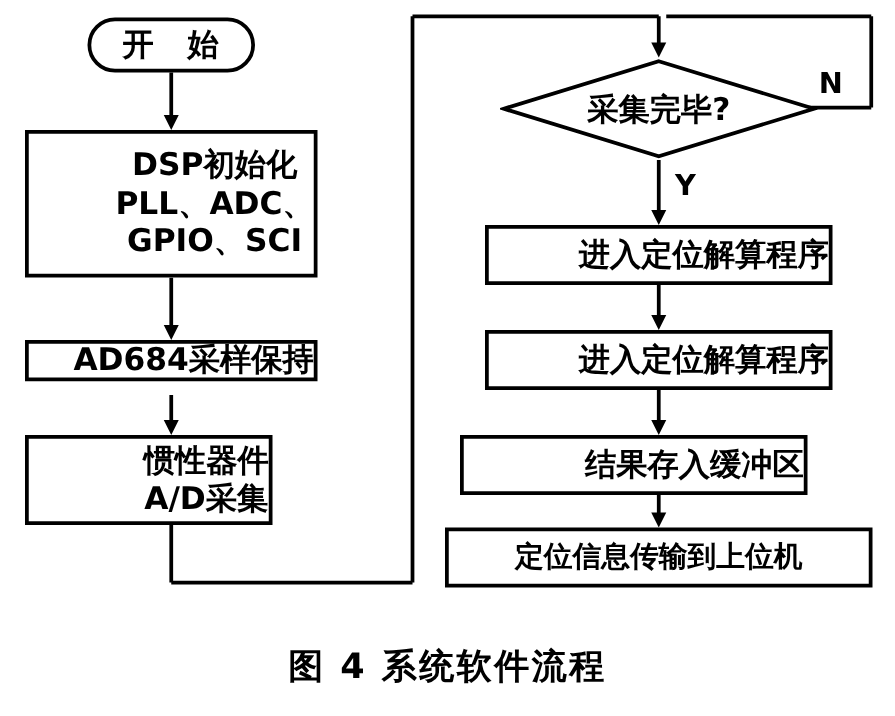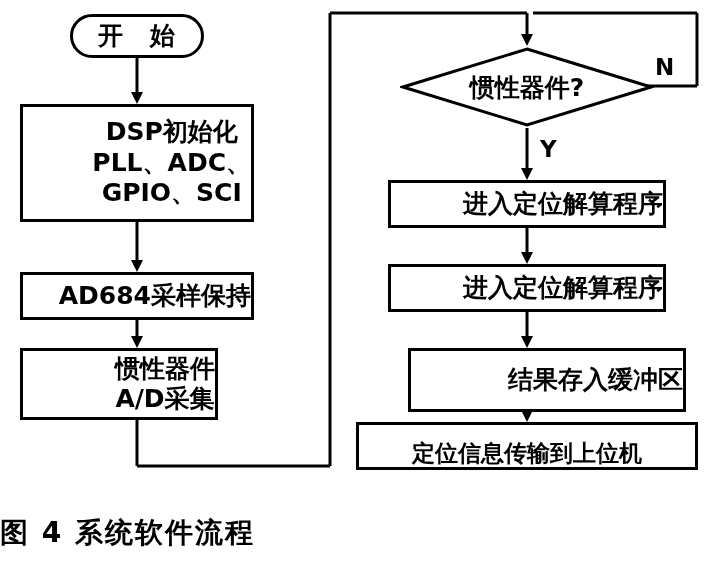--- a/index.html
+++ b/index.html
@@ -70,21 +70,21 @@
   .edge-label {
     position: absolute;
     font-size: 23px;
     font-weight: bold;
   }
   .caption {
     position: absolute;
     left: 0;
     top: 514px;
     width: 716px;
-    text-align: left;
+    text-align: center;
     font-size: 28px;
     font-weight: bold;
     letter-spacing: 2px;
   }
   svg.lines {
     position: absolute;
     left: 0;
     top: 0;
     width: 716px;
     height: 573px;
@@ -134,50 +134,50 @@
   <div class="node start" style="left:70px; top:14px; width:134px; height:44px;">
     <span>开　始</span>
   </div>
 
   <div class="node proc" style="left:20px; top:104px; width:234px; height:118px;">
     <span>DSP初始化
 PLL、ADC、
 GPIO、SCI</span>
   </div>
 
-  <div class="node proc" style="left:20px; top:272px; width:234px; height:48px;">
+  <div class="node proc" style="left:20px; top:272px; width:234px; height:33px;">
     <span>AD684采样保持</span>
   </div>
 
   <div class="node proc" style="left:20px; top:348px; width:198px; height:72px;">
     <span>惯性器件
 A/D采集</span>
   </div>
 
   <div class="dec-wrap" style="left:400px; top:46px; width:254px; height:82px;">
     <svg class="dec-shape" width="254" height="82" viewBox="0 0 254 82">
       <polygon points="127,3 251,41 127,79 3,41" fill="#fff" stroke="#000" stroke-width="3"></polygon>
     </svg>
-    <div class="dec-label">惯性器件?</div>
+    <div class="dec-label">采集完毕?</div>
   </div>
 
   <div class="edge-label" style="left:655px; top:54px;">N</div>
   <div class="edge-label" style="left:540px; top:136px;">Y</div>
 
   <div class="node proc" style="left:388px; top:180px; width:278px; height:48px;">
     <span>进入定位解算程序</span>
   </div>
 
   <div class="node proc" style="left:388px; top:264px; width:278px; height:48px;">
     <span>进入定位解算程序</span>
   </div>
 
-  <div class="node proc" style="left:408px; top:348px; width:278px; height:64px;padding-left:43px;">
+  <div class="node proc" style="left:368px; top:348px; width:278px; height:48px;padding-left:43px;">
     <span>结果存入缓冲区</span>
   </div>
 
-  <div class="node proc-sm" style="left:356px; top:422px; width:342px; height:48px;align-items:flex-end;">
+  <div class="node proc-sm" style="left:356px; top:422px; width:342px; height:48px;">
     <span>定位信息传输到上位机</span>
   </div>
 
   <div class="caption">图 4    系统软件流程</div>
 
 </div>
 
 </body></html>

